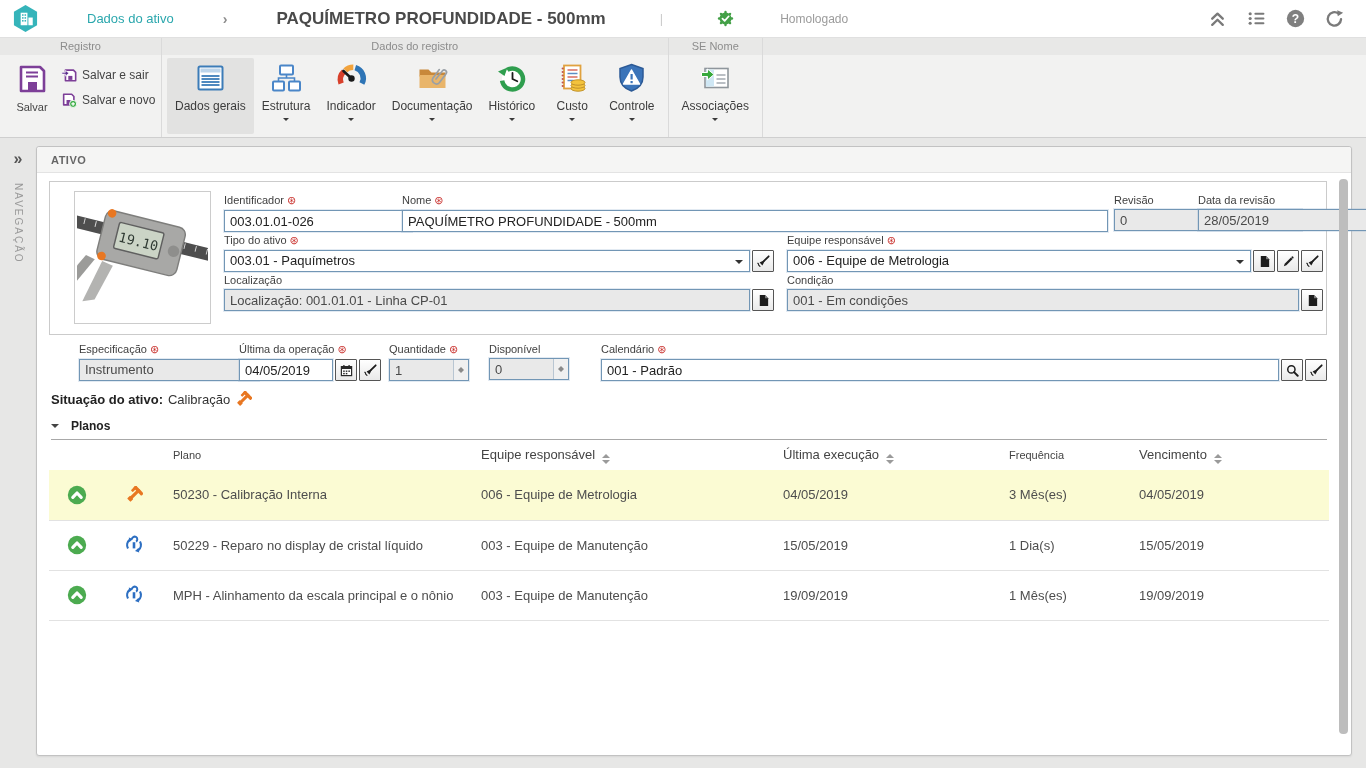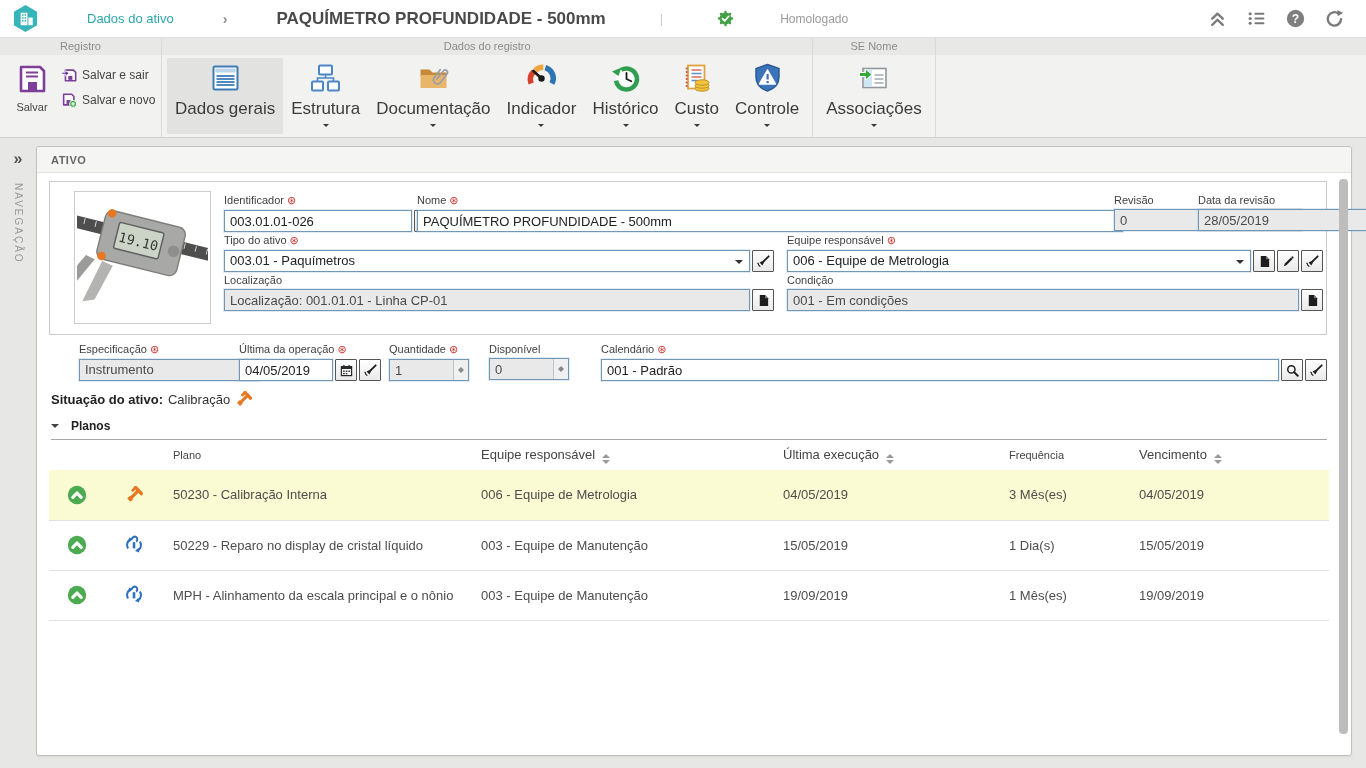--- a/index.html
+++ b/index.html
@@ -34,21 +34,21 @@
   .bigbtn span { font-size:11px; color:#444; margin-top:6px; }
   .smallbtns { display:flex; flex-direction:column; gap:9px; padding-top:9px; margin-left:2px; }
   .smallbtn { display:flex; align-items:center; gap:5px; cursor:pointer; }
   .smallbtn svg { width:16px; height:16px; }
   .smallbtn span { font-size:12px; color:#444; white-space:nowrap; }
 
   .tabbtn { min-width:58px; padding:4px 8px 2px; display:flex; flex-direction:column; align-items:center;
             cursor:pointer; border-radius:2px; height:76px; }
   .tabbtn.selected { background:#e2e2e1; }
   .tabbtn svg.ticon { width:33px; height:32px; }
-  .tabbtn .tlabel { font-size:17px; color:#3c3c3c; margin-top:5px; white-space:nowrap; }
+  .tabbtn .tlabel { font-size:12px; color:#3c3c3c; margin-top:5px; white-space:nowrap; }
   .tcaret { width:0; height:0; border:3.5px solid transparent; border-top-color:#3a3a3a; margin-top:5px; }
 
   
   .content { position:absolute; top:138px; left:0; right:0; bottom:0; background:#e7e7e6; }
   .navstrip { position:absolute; left:0; top:0; width:36px; bottom:0; display:flex;
               flex-direction:column; align-items:center; }
   .nav-expand { margin-top:13px; font-size:16px; font-weight:bold; color:#555; cursor:pointer; line-height:1; }
   .nav-vtext { writing-mode:vertical-rl; text-orientation:mixed; font-size:10px; color:#9a9a9a;
                letter-spacing:2px; margin-top:16px; cursor:pointer; }
 
@@ -387,30 +387,30 @@
       </div>
       <div class="tabbtn">
         <svg class="ticon">
             <use href="#sym-orgchart"></use>
           </svg>
         <span class="tlabel">Estrutura</span>
         <span class="tcaret"></span>
       </div>
       <div class="tabbtn">
         <svg class="ticon">
-            <use href="#sym-folder"></use>
-          </svg>
-        <span class="tlabel">Documentação</span>
+            <use href="#sym-gauge"></use>
+          </svg>
+        <span class="tlabel">Indicador</span>
         <span class="tcaret"></span>
       </div>
       <div class="tabbtn">
         <svg class="ticon">
-            <use href="#sym-gauge"></use>
-          </svg>
-        <span class="tlabel">Indicador</span>
+            <use href="#sym-folder"></use>
+          </svg>
+        <span class="tlabel">Documentação</span>
         <span class="tcaret"></span>
       </div>
       <div class="tabbtn">
         <svg class="ticon">
             <use href="#sym-history"></use>
           </svg>
         <span class="tlabel">Histórico</span>
         <span class="tcaret"></span>
       </div>
       <div class="tabbtn">
@@ -491,21 +491,21 @@
         <div class="ctl-row">
           <input class="txt" style="flex: 1 1 0%;" readonly="" value="003.01.01-026">
           <span class="sbtn">
               <svg>
                 <use href="#sym-next"></use>
               </svg>
             </span>
         </div>
       </div>
 
-      <div class="fld" style="left:367px; top:12px; width:706px;">
+      <div class="fld" style="left:352px; top:12px; width:706px;">
         <label><span>Nome</span><span class="req">⊛</span></label>
         <div class="ctl-row">
           <input class="txt" style="flex: 1 1 0%;" readonly="" value="PAQUÍMETRO PROFUNDIDADE - 500mm">
         </div>
       </div>
 
       <div class="fld" style="left:1064px; top:12px; width:68px;">
         <label><span>Revisão</span></label>
         <div class="ctl-row">
           <input class="txt dis" style="flex: 1 1 0%;" readonly="" value="0">

